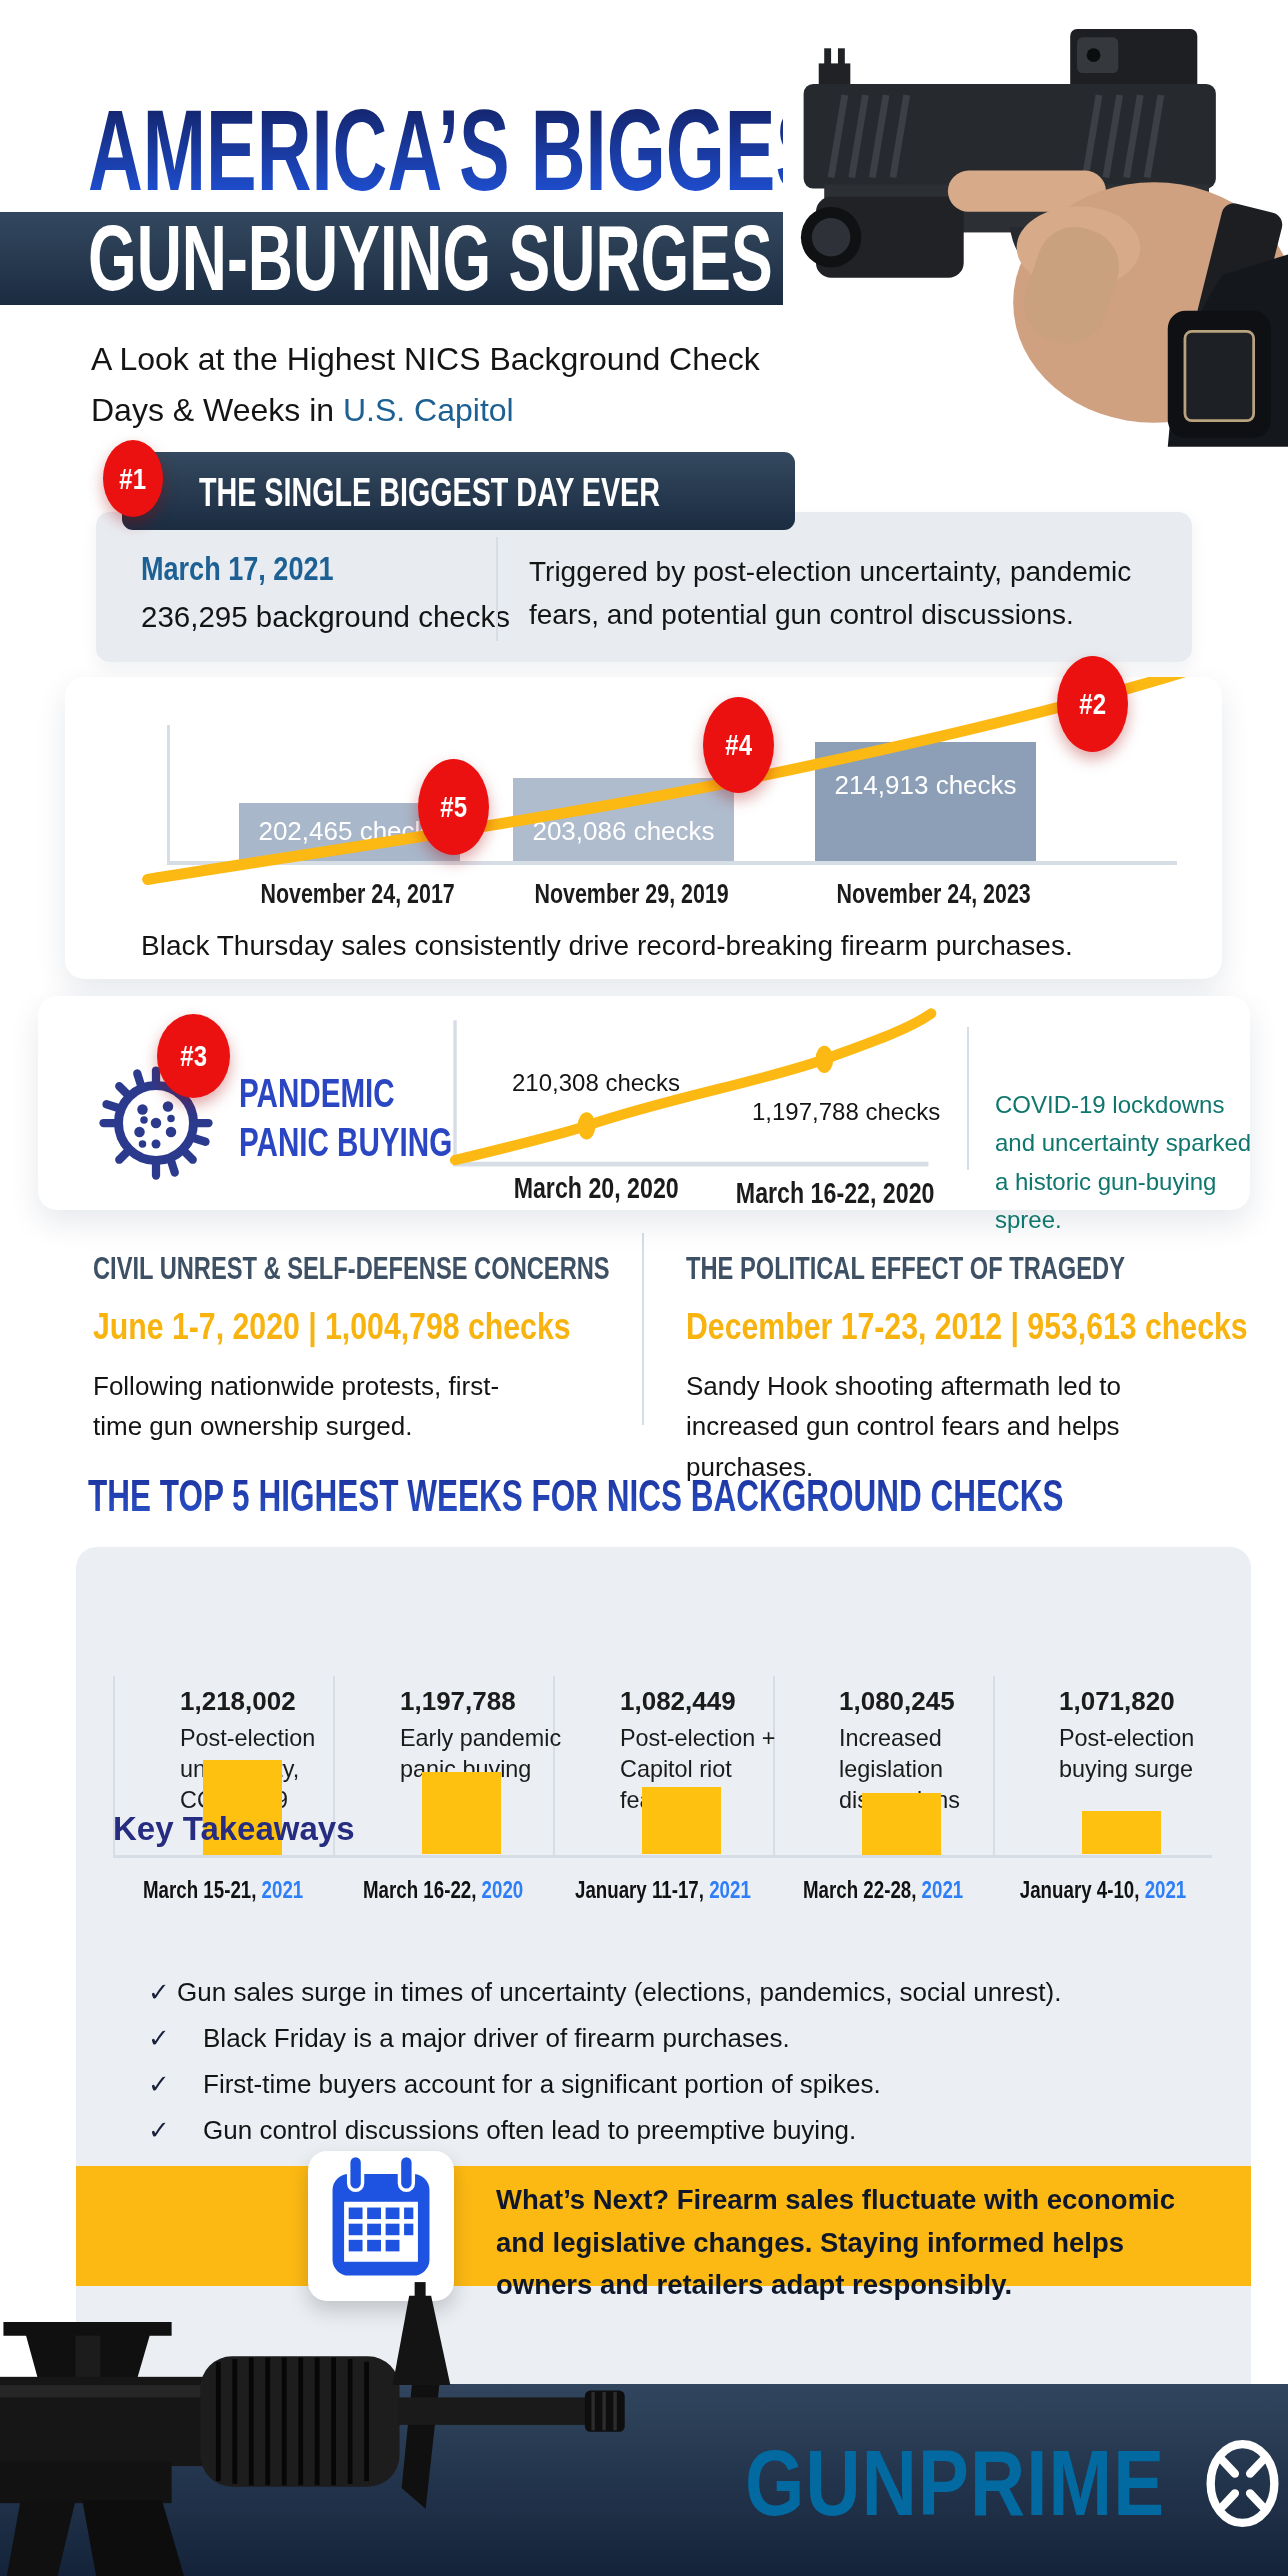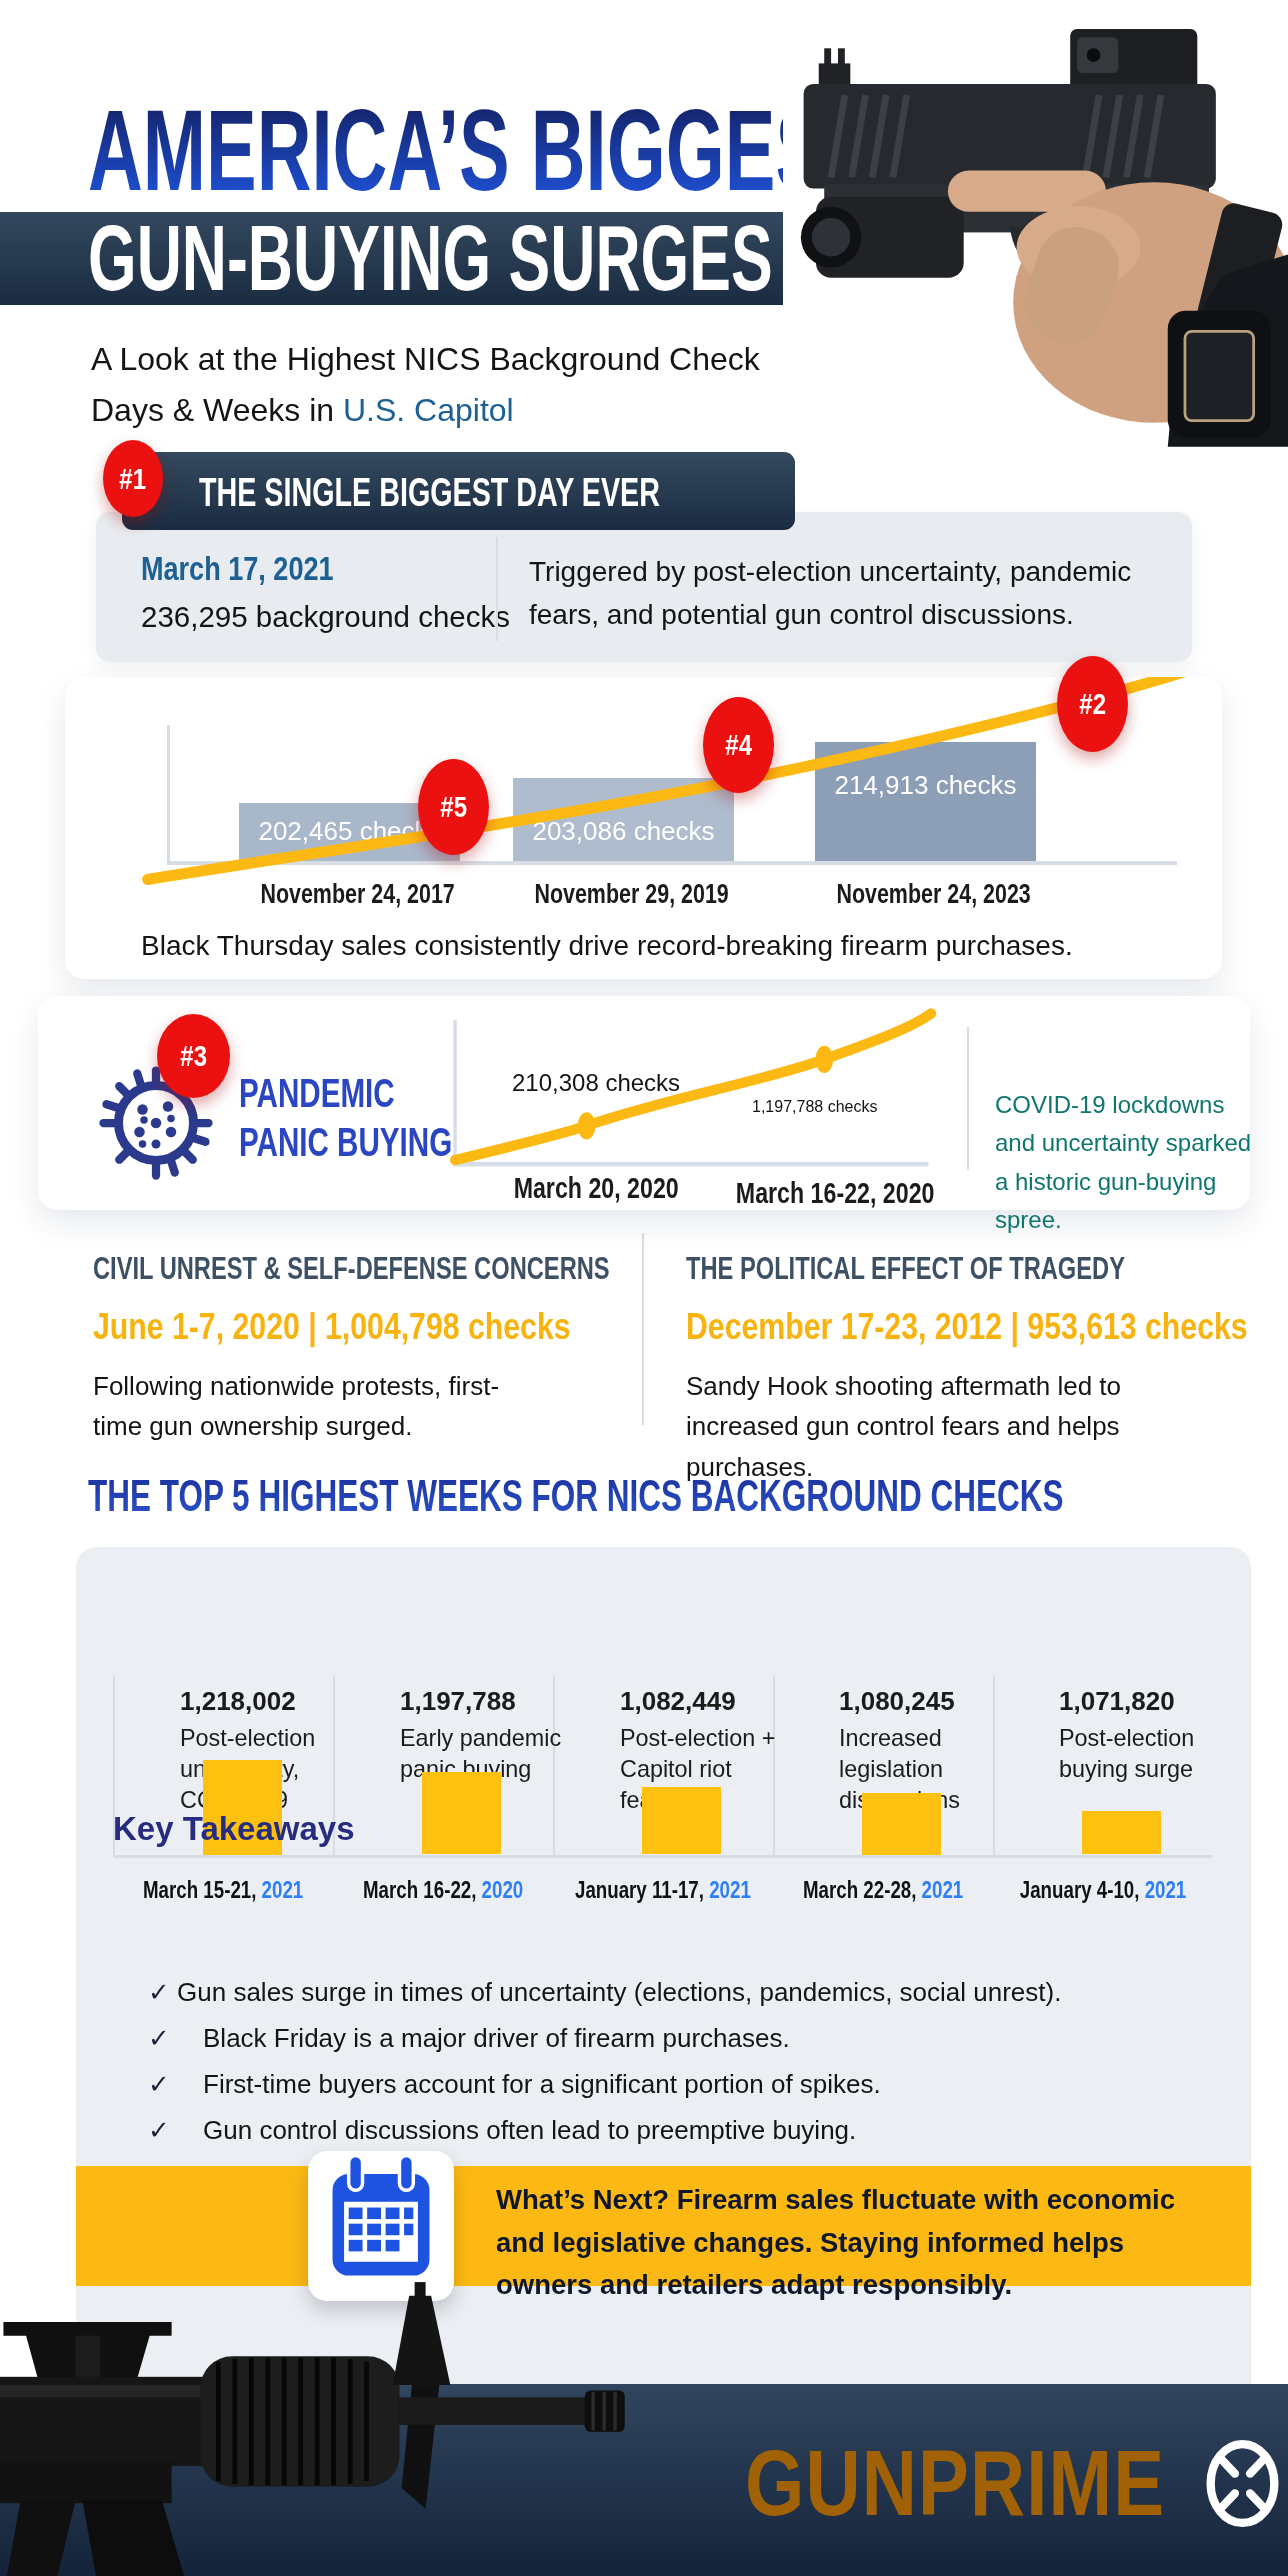--- a/index.html
+++ b/index.html
@@ -190,21 +190,21 @@
   </div>
 
   <svg class="abs" style="left:440px;top:1008px;z-index:3;" width="522" height="161" viewBox="0 0 760 235">
     <line x1="21" y1="18" x2="21" y2="228" stroke="#d7dde5" stroke-width="5"></line>
     <line x1="18" y1="228" x2="712" y2="228" stroke="#d7dde5" stroke-width="7"></line>
     <path d="M21,222 C 120,198 170,186 213,172 C 330,132 470,107 560,75 C 622,52 682,32 716,8" fill="none" stroke="#fdb913" stroke-width="15" stroke-linecap="round"></path>
     <ellipse cx="213" cy="172" rx="13" ry="20" fill="#fdb913"></ellipse>
     <ellipse cx="560" cy="75" rx="13" ry="20" fill="#fdb913"></ellipse>
   </svg>
   <div class="abs" style="left:512px;top:1069px;font-size:24px;color:#141414;z-index:4;">210,308 checks</div>
-  <div class="abs" style="left:752px;top:1098px;font-size:16px;color:#141414;z-index:4;">1,197,788 checks</div>
+  <div class="abs" style="left:752px;top:1098px;font-size:24px;color:#141414;z-index:4;">1,197,788 checks</div>
   <div class="abs" style="left:493px;top:1172px;width:185px;text-align:center;font-size:29px;font-weight:bold;z-index:4;">
     <span class="cond cond-c" style="--sx:.8;">March 20, 2020</span>
   </div>
   <div class="abs" style="left:711px;top:1177px;width:206px;text-align:center;font-size:29px;font-weight:bold;z-index:4;">
     <span class="cond cond-c" style="--sx:.8;">March 16-22, 2020</span>
   </div>
   <div class="abs vline" style="left:967px;top:1027px;width:2.1px;height:143px;z-index:3;"></div>
   <div class="abs" style="left:995px;top:1086px;width:268px;font-size:24px;line-height:1.6;color:#0f766e;z-index:3;">COVID-19 lockdowns and uncertainty sparked a historic gun-buying spree.</div>
 
   <div class="abs" style="left:93px;top:1250px;width:522px;">
@@ -361,21 +361,21 @@
       </g>
 
     <rect x="0" y="262" width="250" height="60" fill="#121212"></rect>
 
     <path d="M120,318 L236,318 L268,428 L140,428 Z" fill="#0d0d0d"></path>
 
     <path d="M30,318 L110,318 L84,428 L10,428 Z" fill="#101010"></path>
   </svg>
 
   <div class="abs" style="left:745px;top:2437px;z-index:6;display:flex;align-items:center;">
-    <span style="font-size:93px;font-weight:bold;color:#a16207;line-height:1;">
+    <span style="font-size:93px;font-weight:bold;color:#0369a1;line-height:1;">
       <span class="cond" style="--sx:.82;letter-spacing:1.4px;">GUNPRIME</span>
     </span>
     <svg width="91" height="91" viewBox="0 0 120 120" style="margin-left:-60px;">
       <ellipse cx="60" cy="60" rx="42" ry="52" fill="none" stroke="#ffffff" stroke-width="11"></ellipse>
       <g stroke="#ffffff" stroke-width="11" stroke-linecap="round">
         <line x1="34" y1="30" x2="50" y2="47"></line>
         <line x1="86" y1="30" x2="70" y2="47"></line>
         <line x1="34" y1="90" x2="50" y2="73"></line>
         <line x1="86" y1="90" x2="70" y2="73"></line>
       </g>

